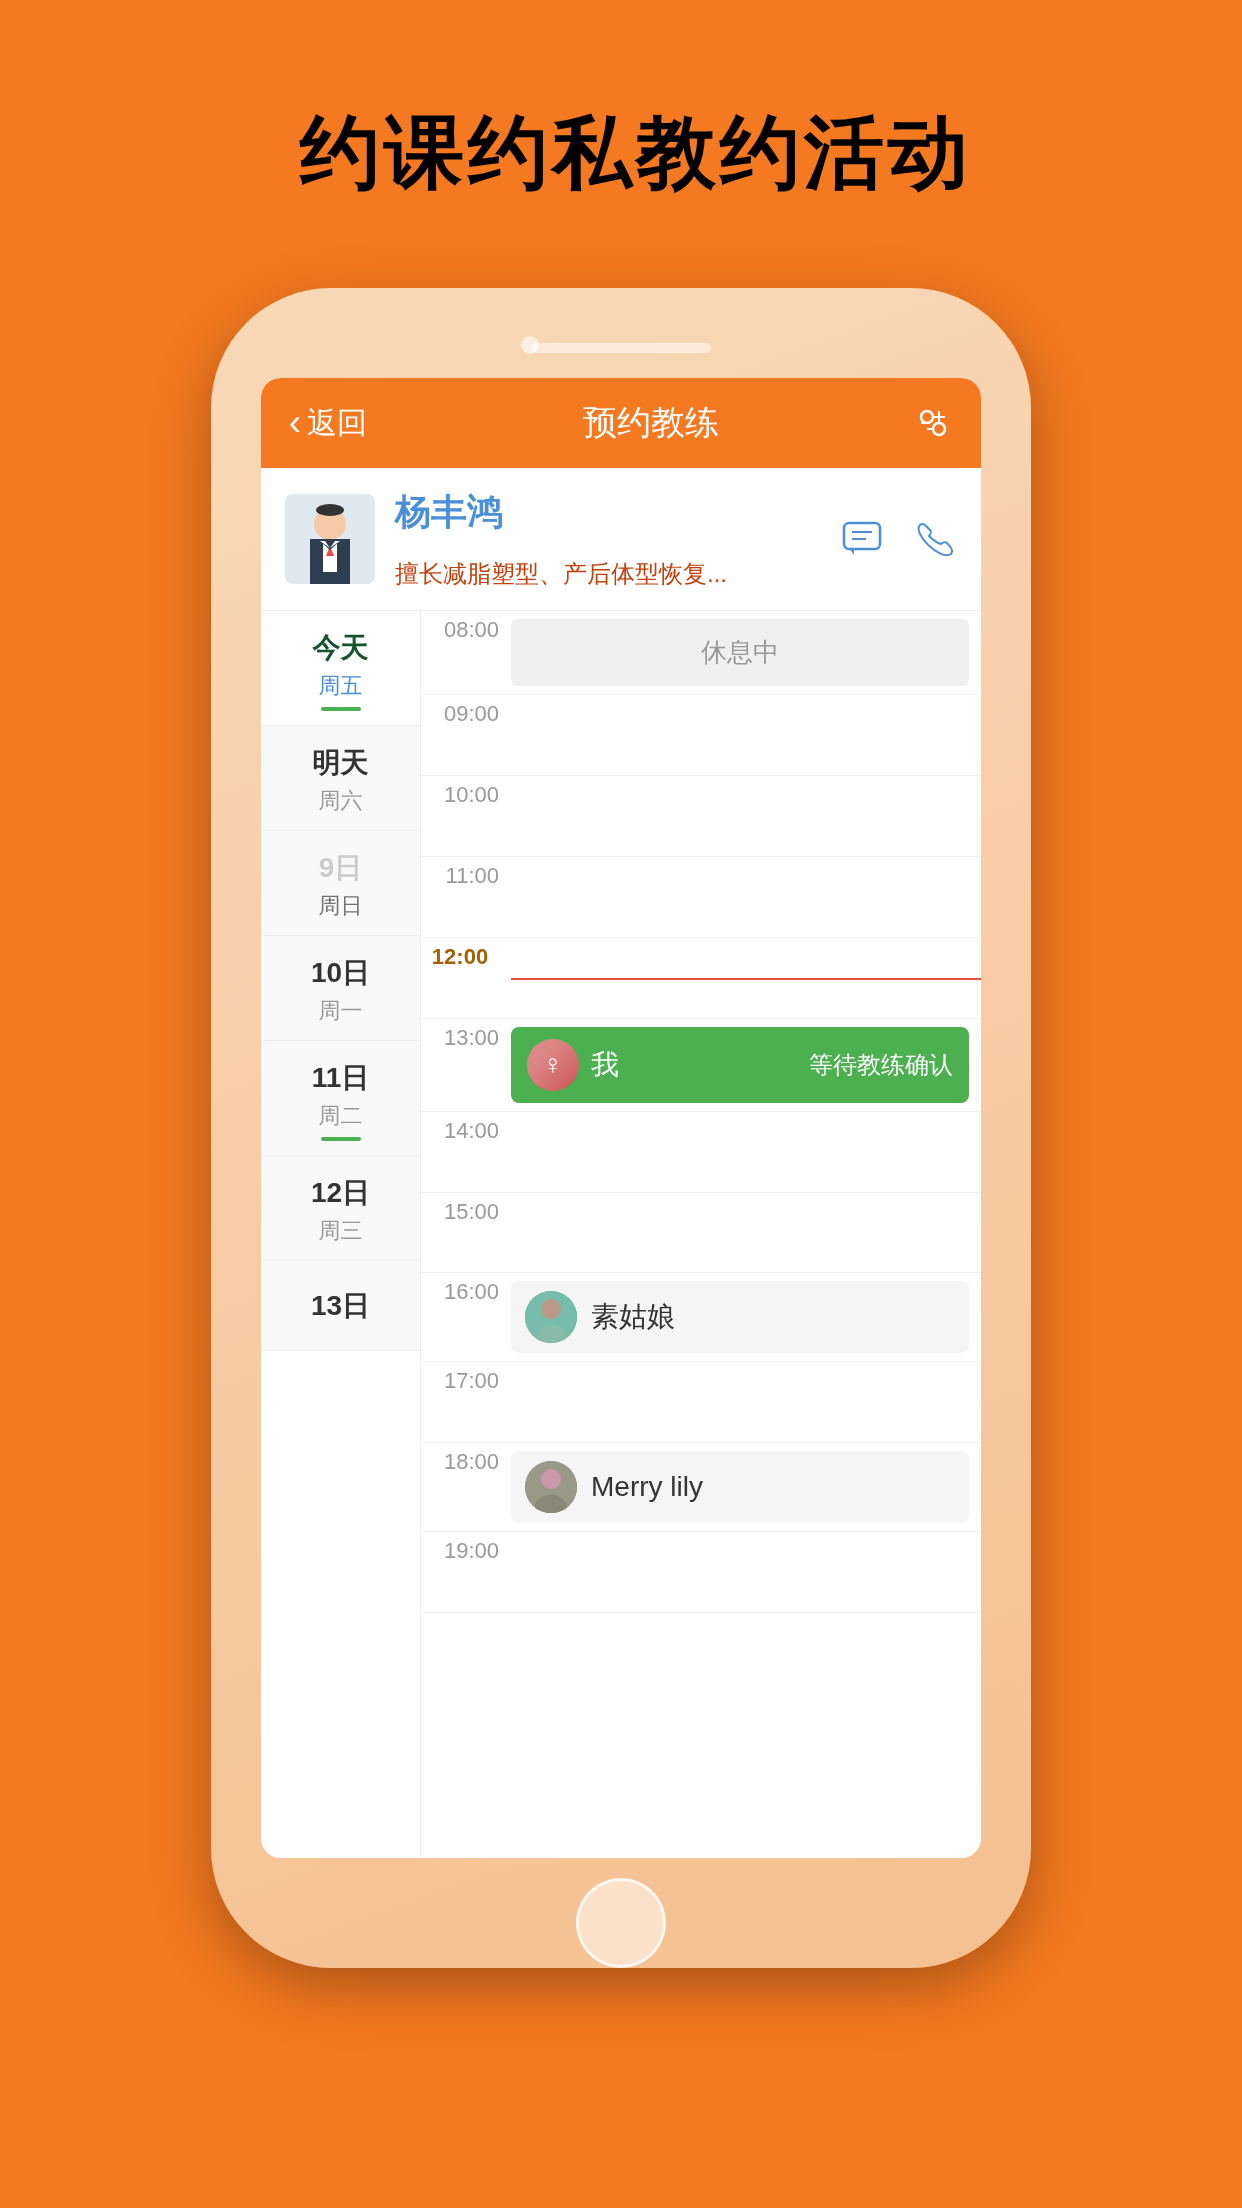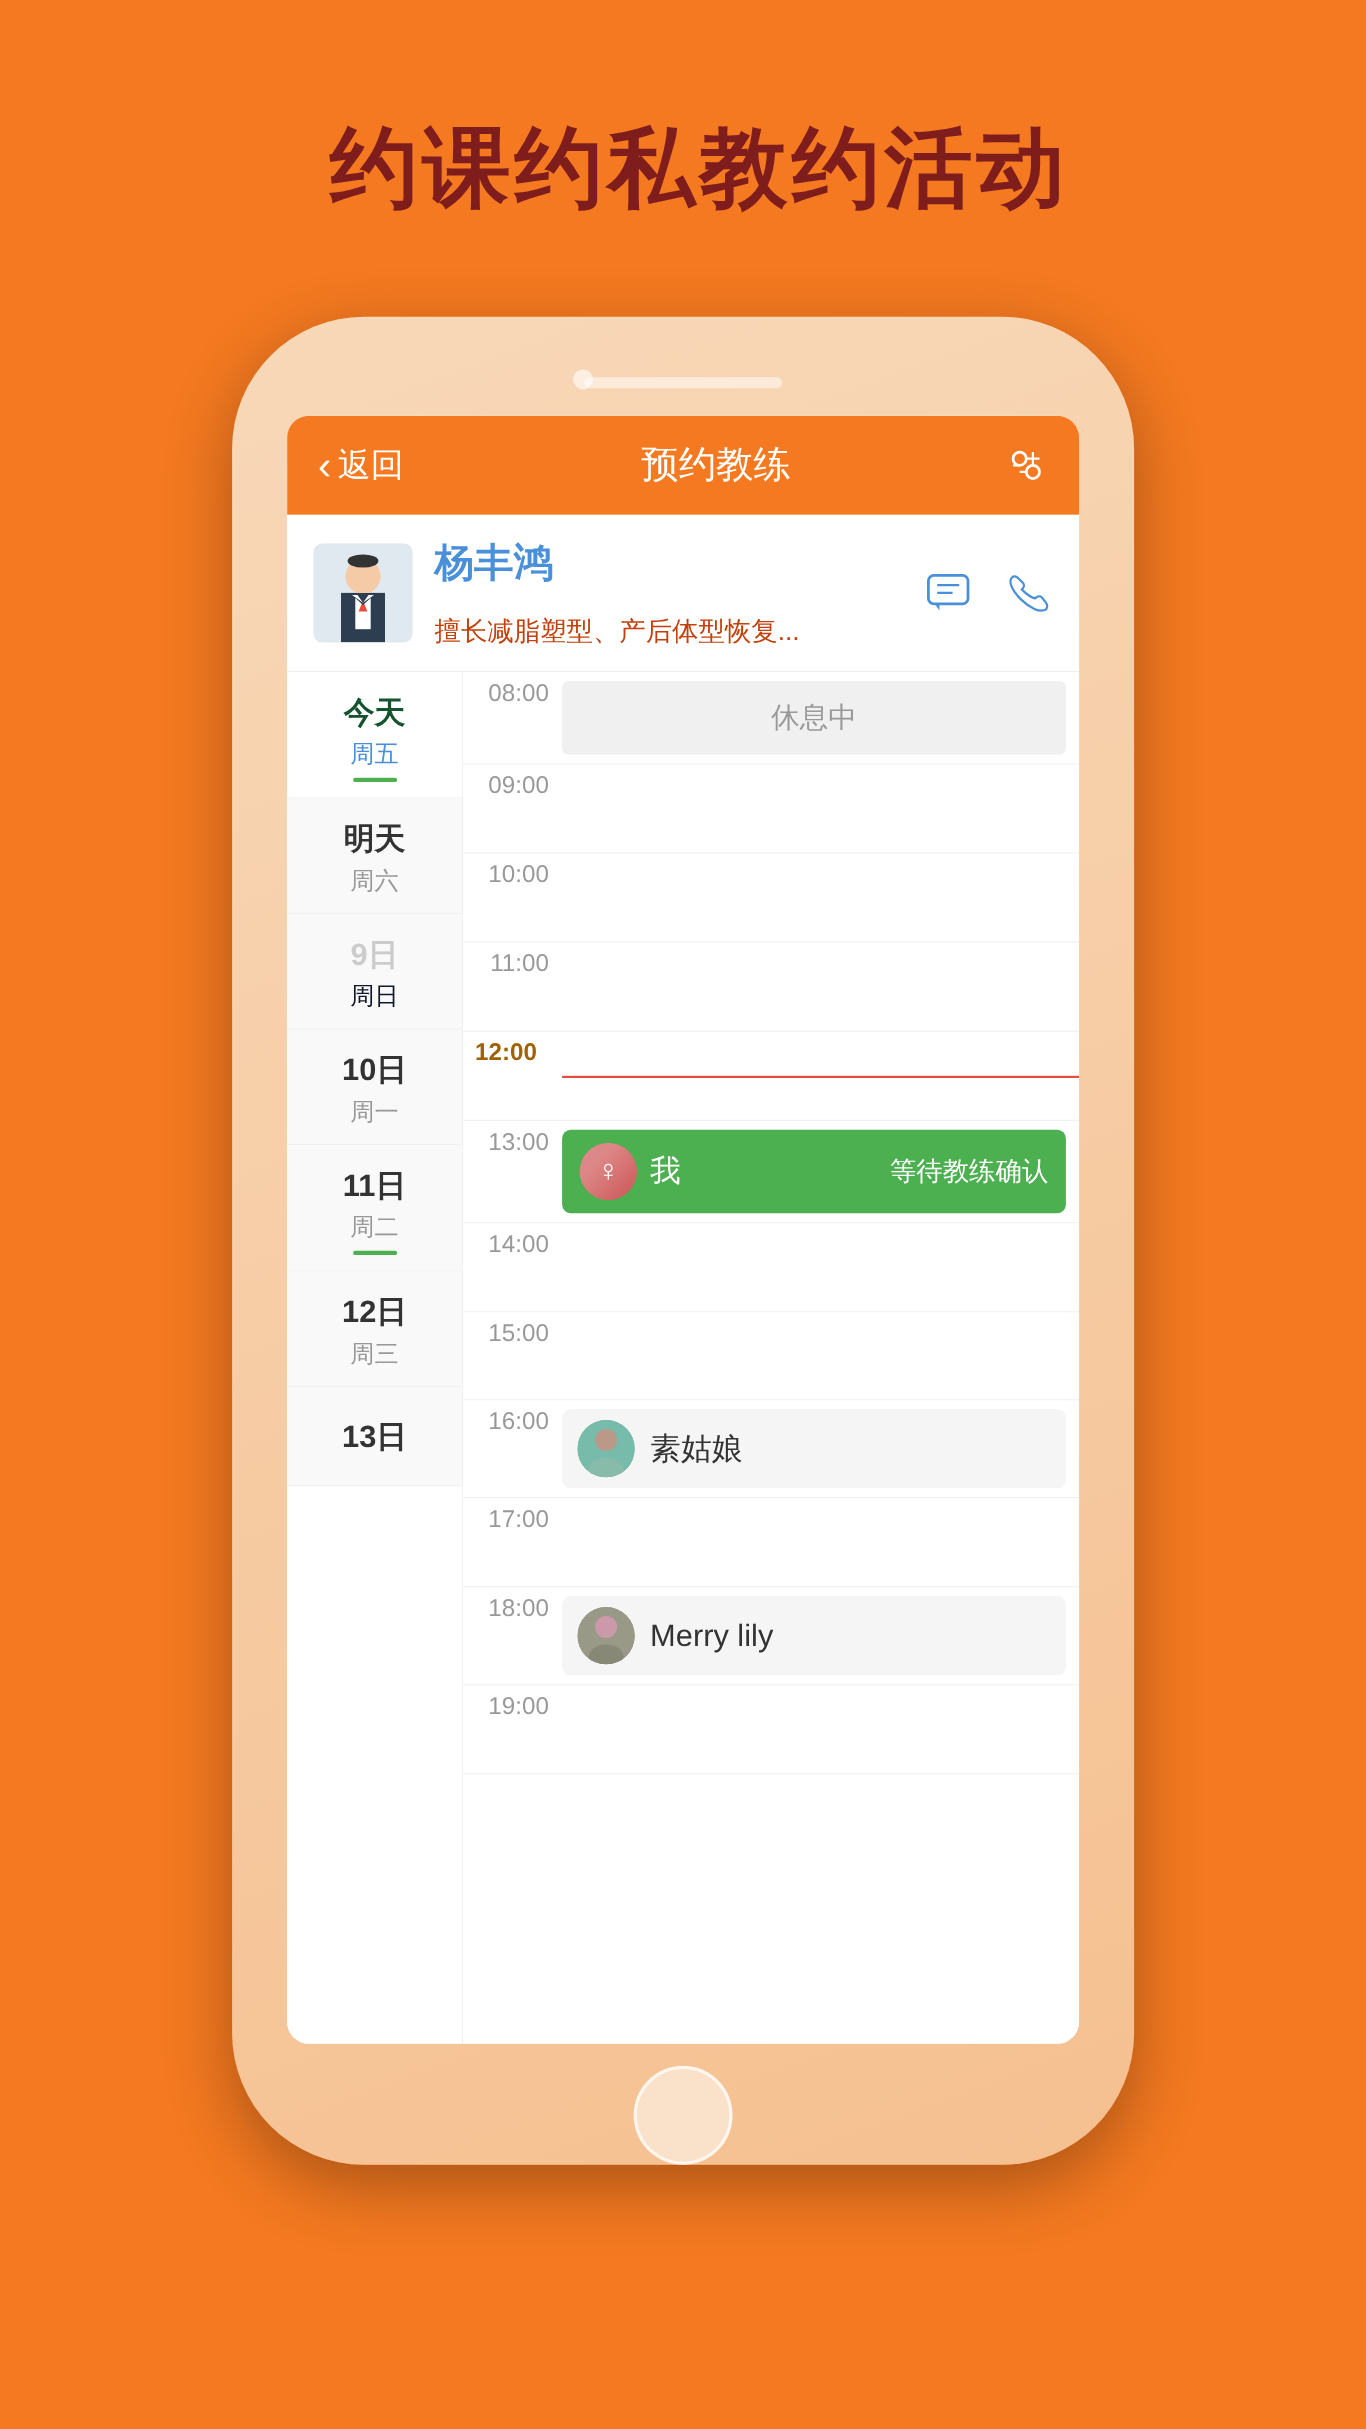--- a/index.html
+++ b/index.html
@@ -9,21 +9,21 @@
       background: #F47920;
       display: flex;
       flex-direction: column;
       align-items: center;
       font-family: -apple-system, 'PingFang SC', 'Helvetica Neue', sans-serif;
       overflow: hidden;
       position: relative;
     }
 
     .page-title {
-      color: #7f1d1d;
+      color: #000000;
       font-size: 80px;
       font-weight: bold;
       margin-top: 100px;
       text-align: center;
       letter-spacing: 4px;
       margin-left: 30px;
     }
 
     .phone-wrapper {
       margin-top: 80px;
@@ -483,21 +483,21 @@
               <div class="date-underline"></div>
             </div>
 
             <div class="date-item normal" style="background:#f9f9f9;">
               <span class="date-day-label">明天</span>
               <span class="date-weekday-label">周六</span>
             </div>
 
             <div class="date-item dim" style="background:#f9f9f9;">
               <span class="date-day-label" style="color:#ccc;">9日</span>
-              <span class="date-weekday-label" style="color:#0f172a;font-family:Liberation Mono, monospace;">周日</span>
+              <span class="date-weekday-label" style="color:#737373;font-family:Liberation Mono, monospace;">周日</span>
             </div>
 
             <div class="date-item normal" style="background:#f9f9f9;">
               <span class="date-day-label">10日</span>
               <span class="date-weekday-label">周一</span>
             </div>
 
             <div class="date-item normal" style="background:#f9f9f9;">
               <span class="date-day-label">11日</span>
               <span class="date-weekday-label">周二</span>

